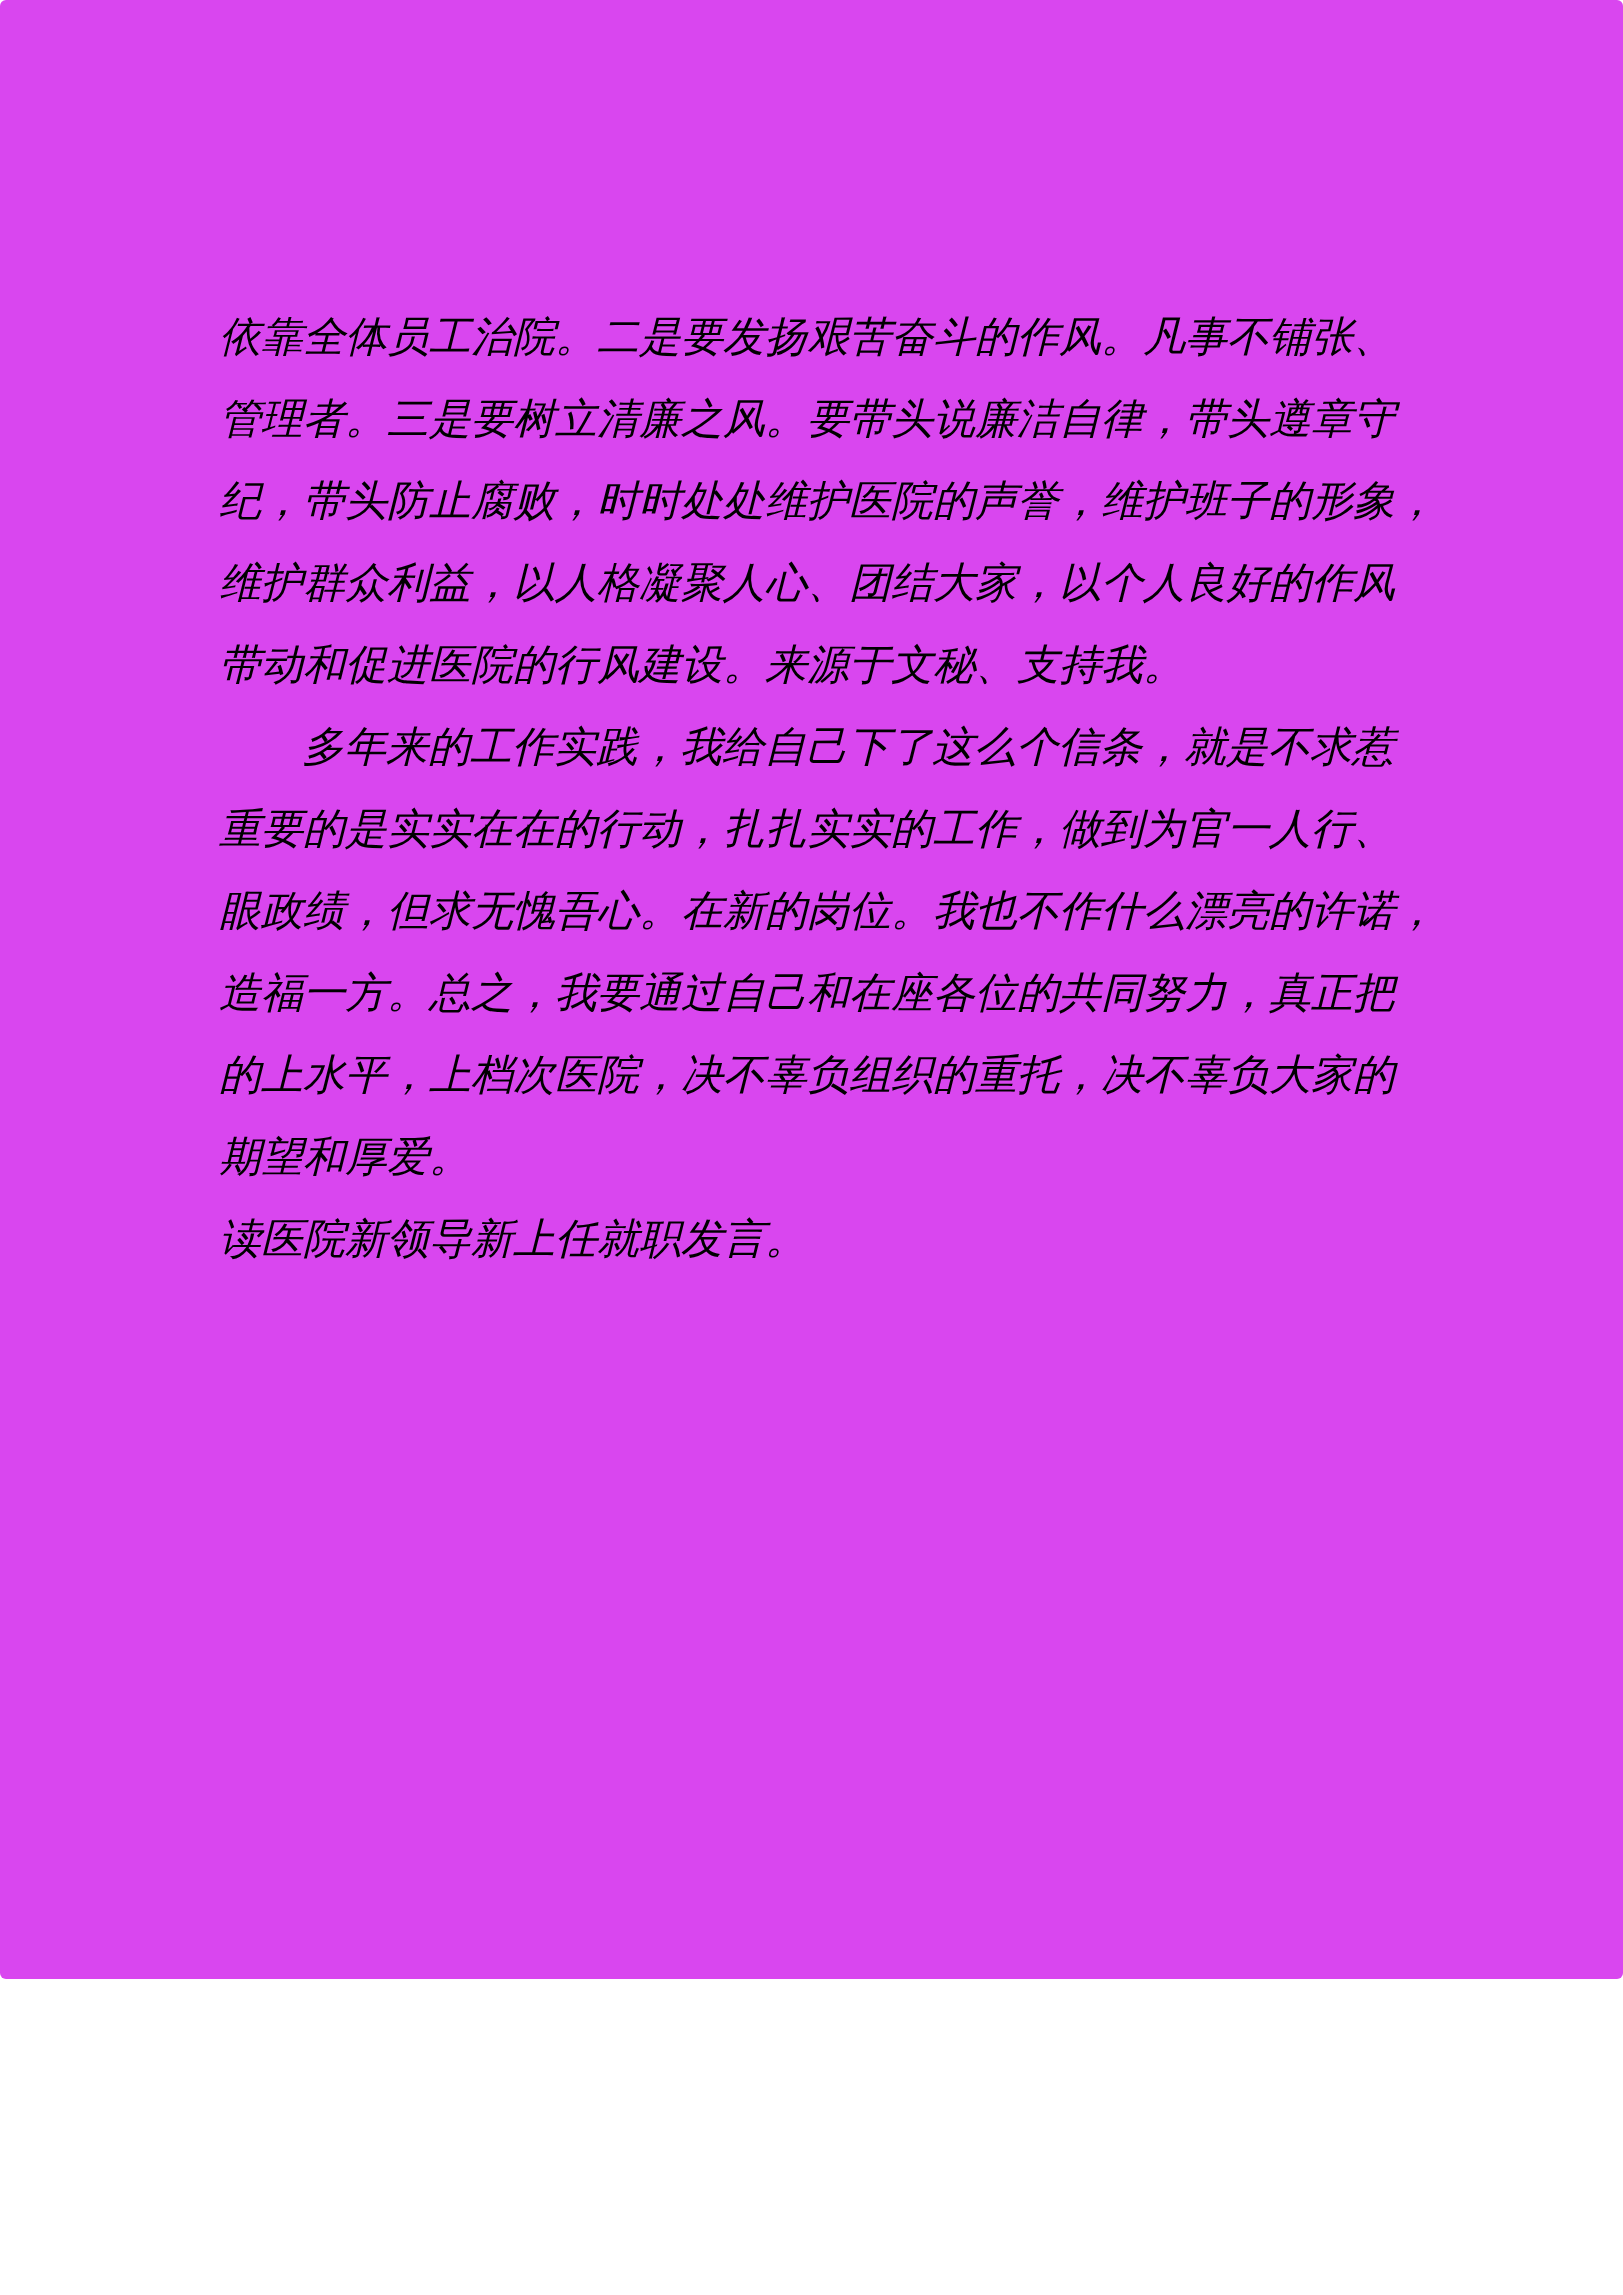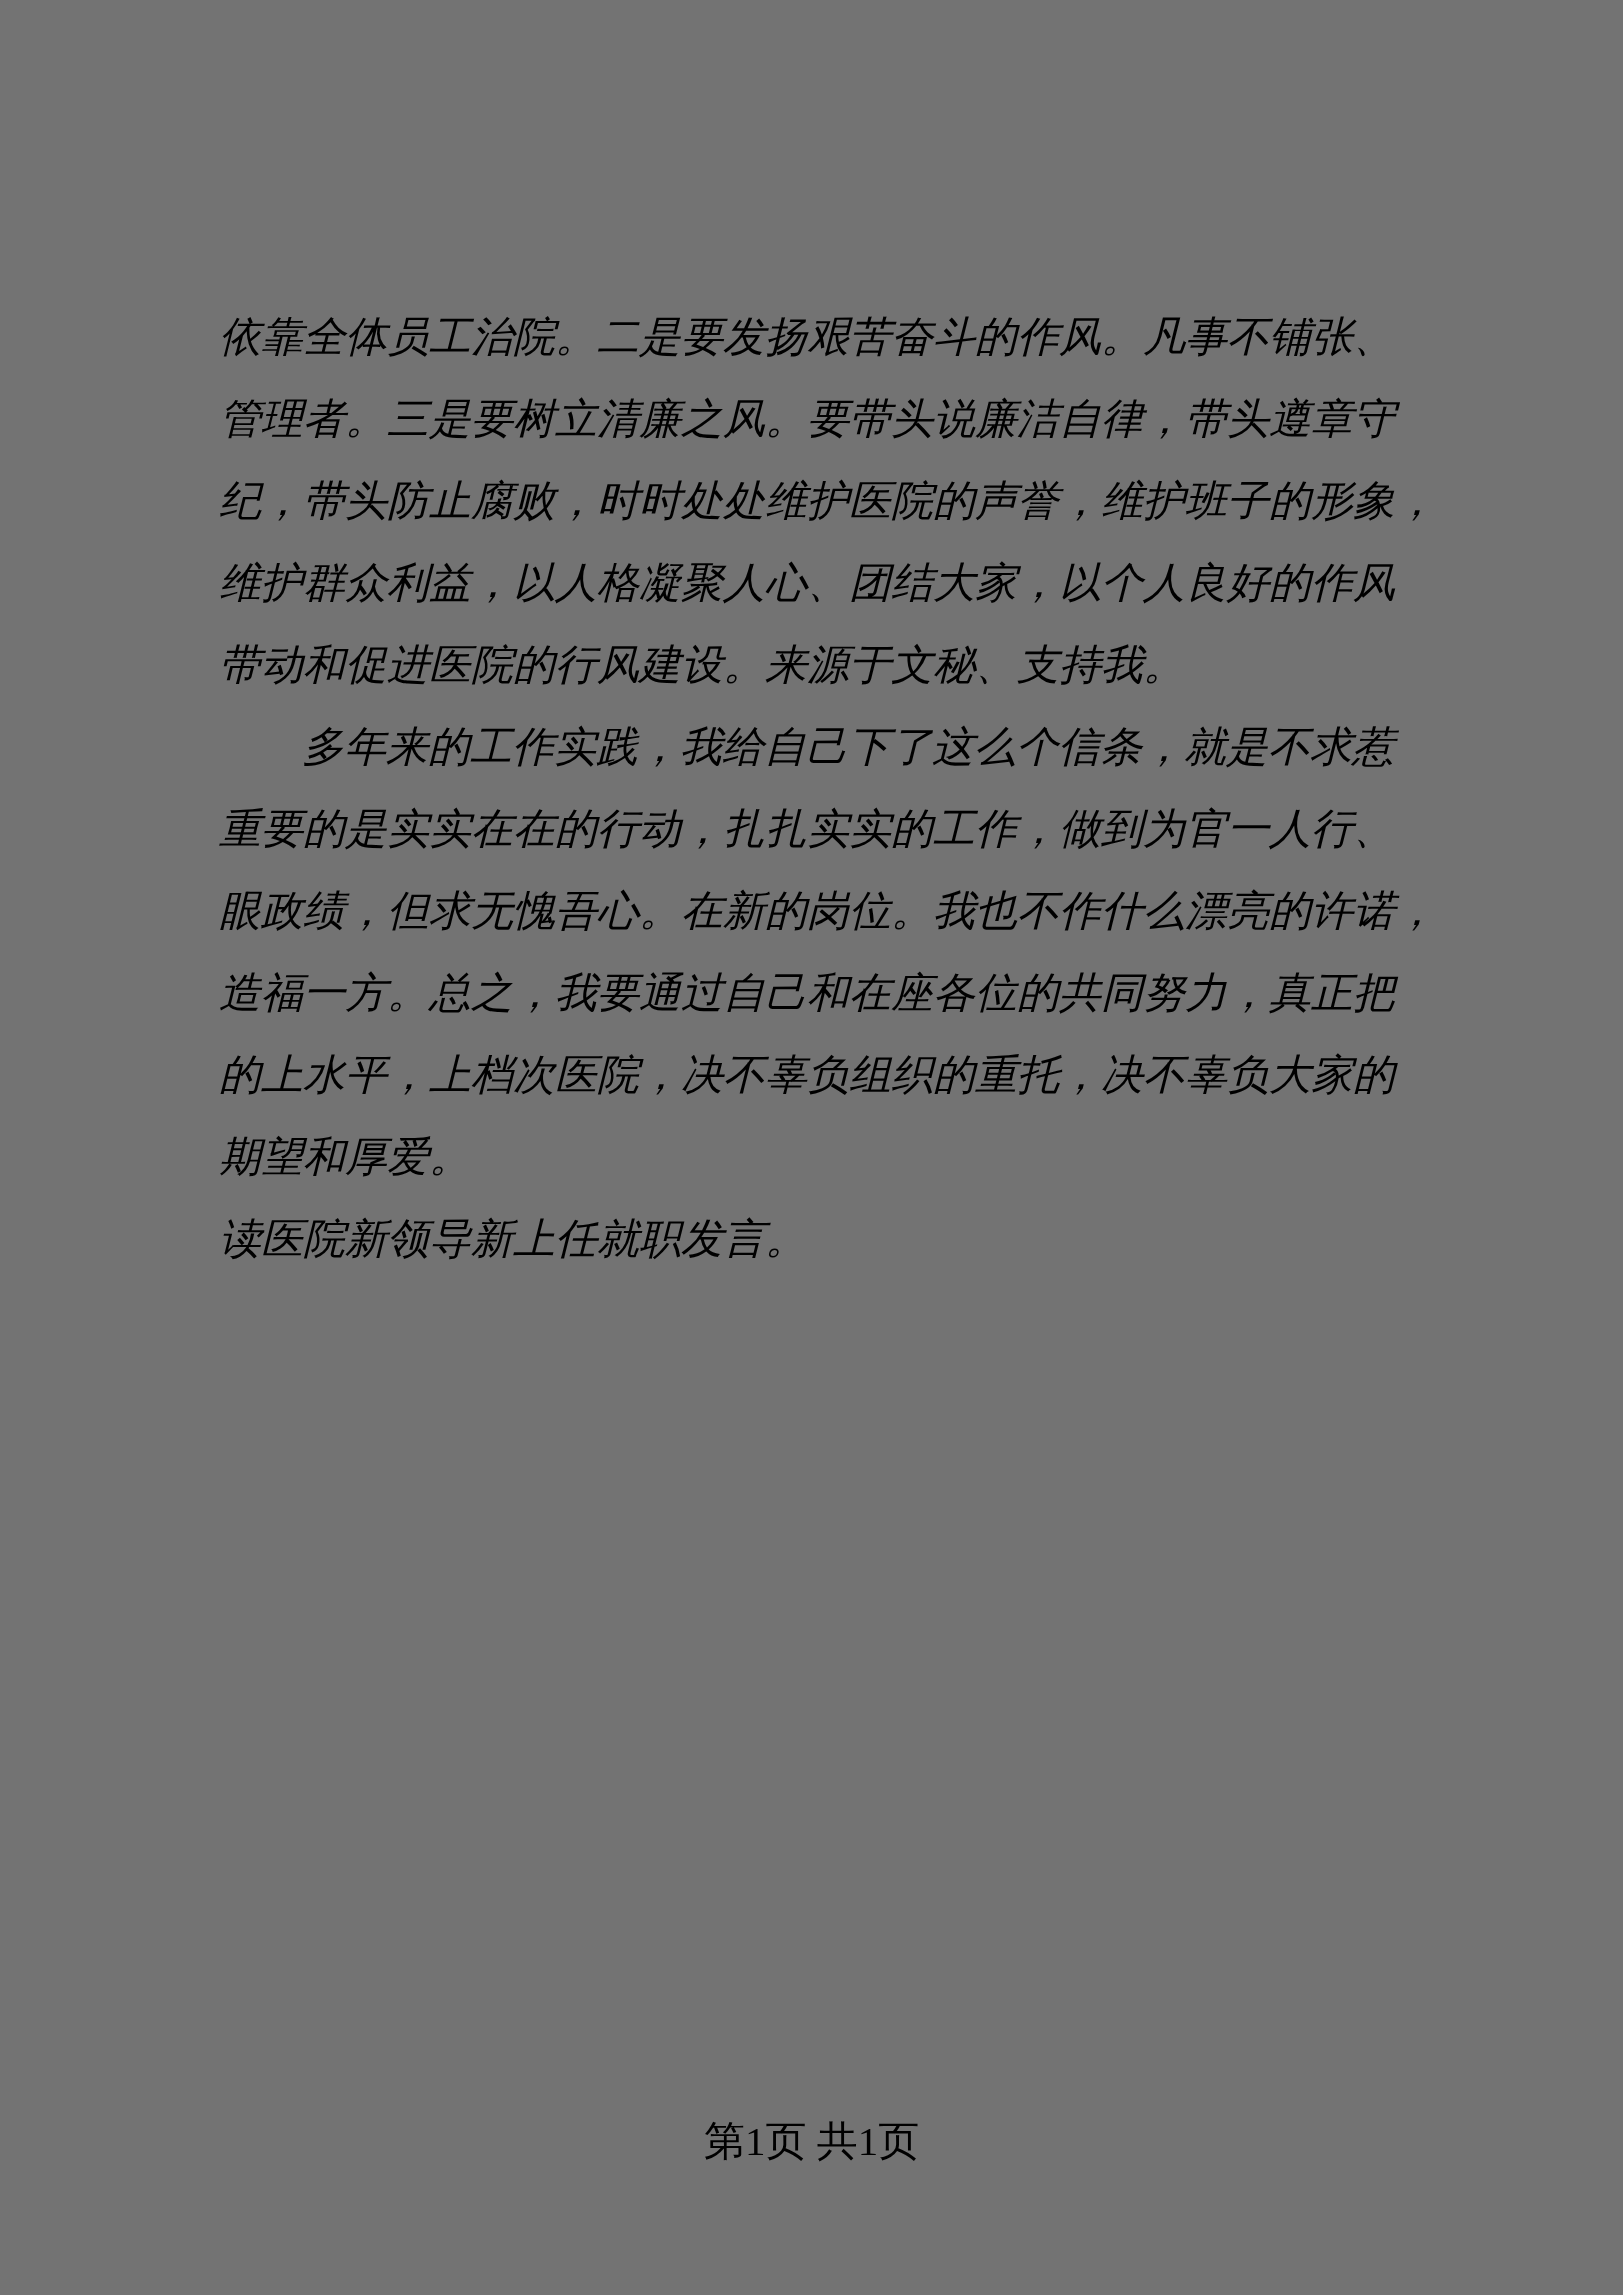--- a/index.html
+++ b/index.html
@@ -3,25 +3,26 @@
 <meta charset="utf-8">
 <style>
   html, body {
     margin: 0;
     padding: 0;
     background: #ffffff;
   }
   .page {
     position: relative;
     width: 1623px;
-    height: 2295px;
-    background: #737373;
+    height: 1979px;
+    background: #d946ef;
     color: #000000;
     font-family: "Liberation Serif", "DejaVu Serif", serif;
     overflow: hidden;
+    border-radius: 6px;
   }
   .doc-body {
     position: absolute;
     left: 219px;
     top: 296px;
     width: 1200px;
   }
   .paragraph {
     margin: 0;
     padding: 0;

